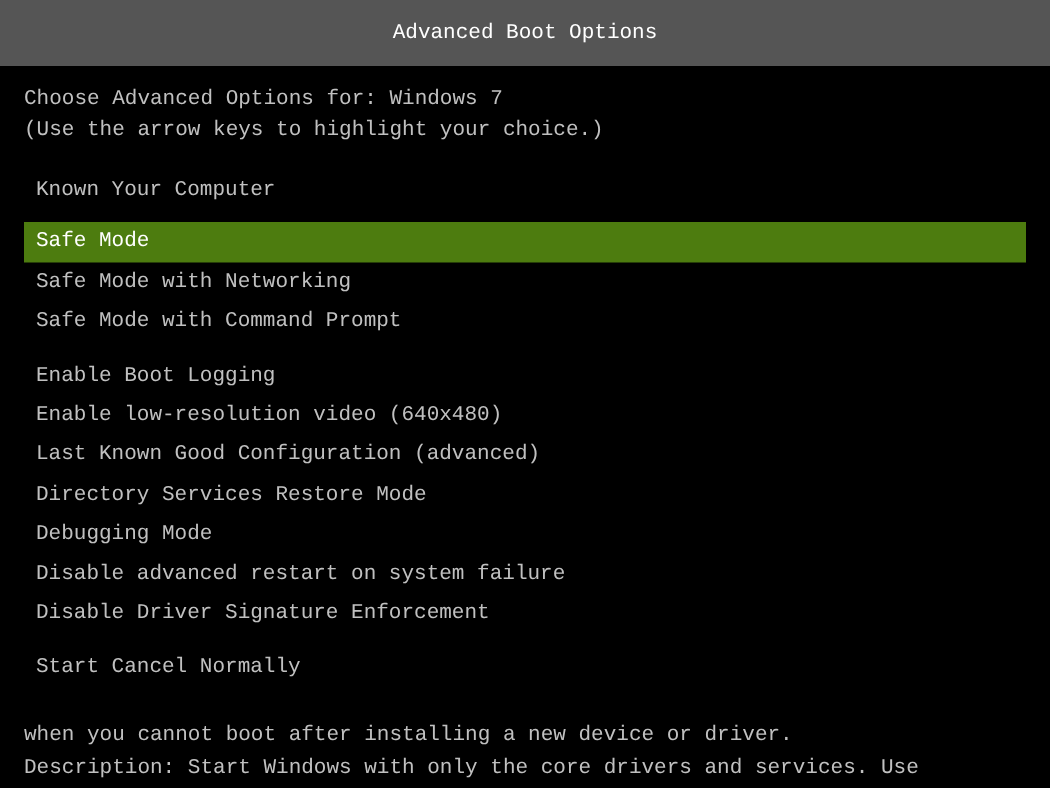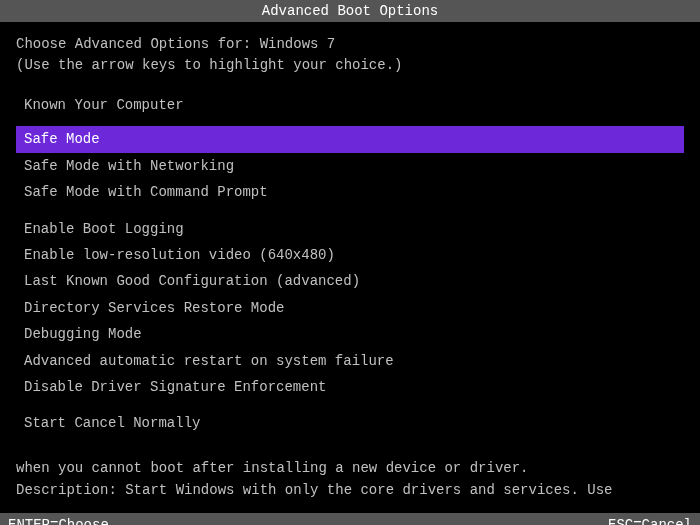--- a/index.html
+++ b/index.html
@@ -17,21 +17,21 @@
       font-size: 14px;
       overflow: hidden;
       display: flex;
       flex-direction: column;
     }
 
     #title-bar {
       background: #555;
       color: #fff;
       text-align: center;
-      padding: 3px 0;
+      padding: 14px 0;
       font-size: 14px;
     }
 
     #main-content {
       flex: 1;
       padding: 12px 16px;
       display: flex;
       flex-direction: column;
       font-family: Liberation Mono, monospace;
     }
@@ -46,21 +46,21 @@
     }
 
     .menu-item {
       padding: 2px 8px;
       cursor: pointer;
       line-height: 1.6;
       display: block;
     }
 
     .menu-item.selected {
-      background: #6d28d9;
+      background: #4d7c0f;
       color: #fff;
     }
 
     .menu-item.top-item {
       margin-bottom: 8px;
     }
 
     .spacer {
       height: 10px;
     }
@@ -121,21 +121,21 @@
     <div class="menu-item">
       <span>Last Known Good Configuration (advanced)</span>
     </div>
     <div class="menu-item">
       <span>Directory Services Restore Mode</span>
     </div>
     <div class="menu-item">
       <span>Debugging Mode</span>
     </div>
     <div class="menu-item">
-      <span>Advanced automatic restart on system failure</span>
+      <span>Disable advanced restart on system failure</span>
     </div>
     <div class="menu-item">
       <span>Disable Driver Signature Enforcement</span>
     </div>
 
     <div class="spacer"></div>
 
     <div class="menu-item">
       <span>Start Cancel Normally</span>
     </div>

